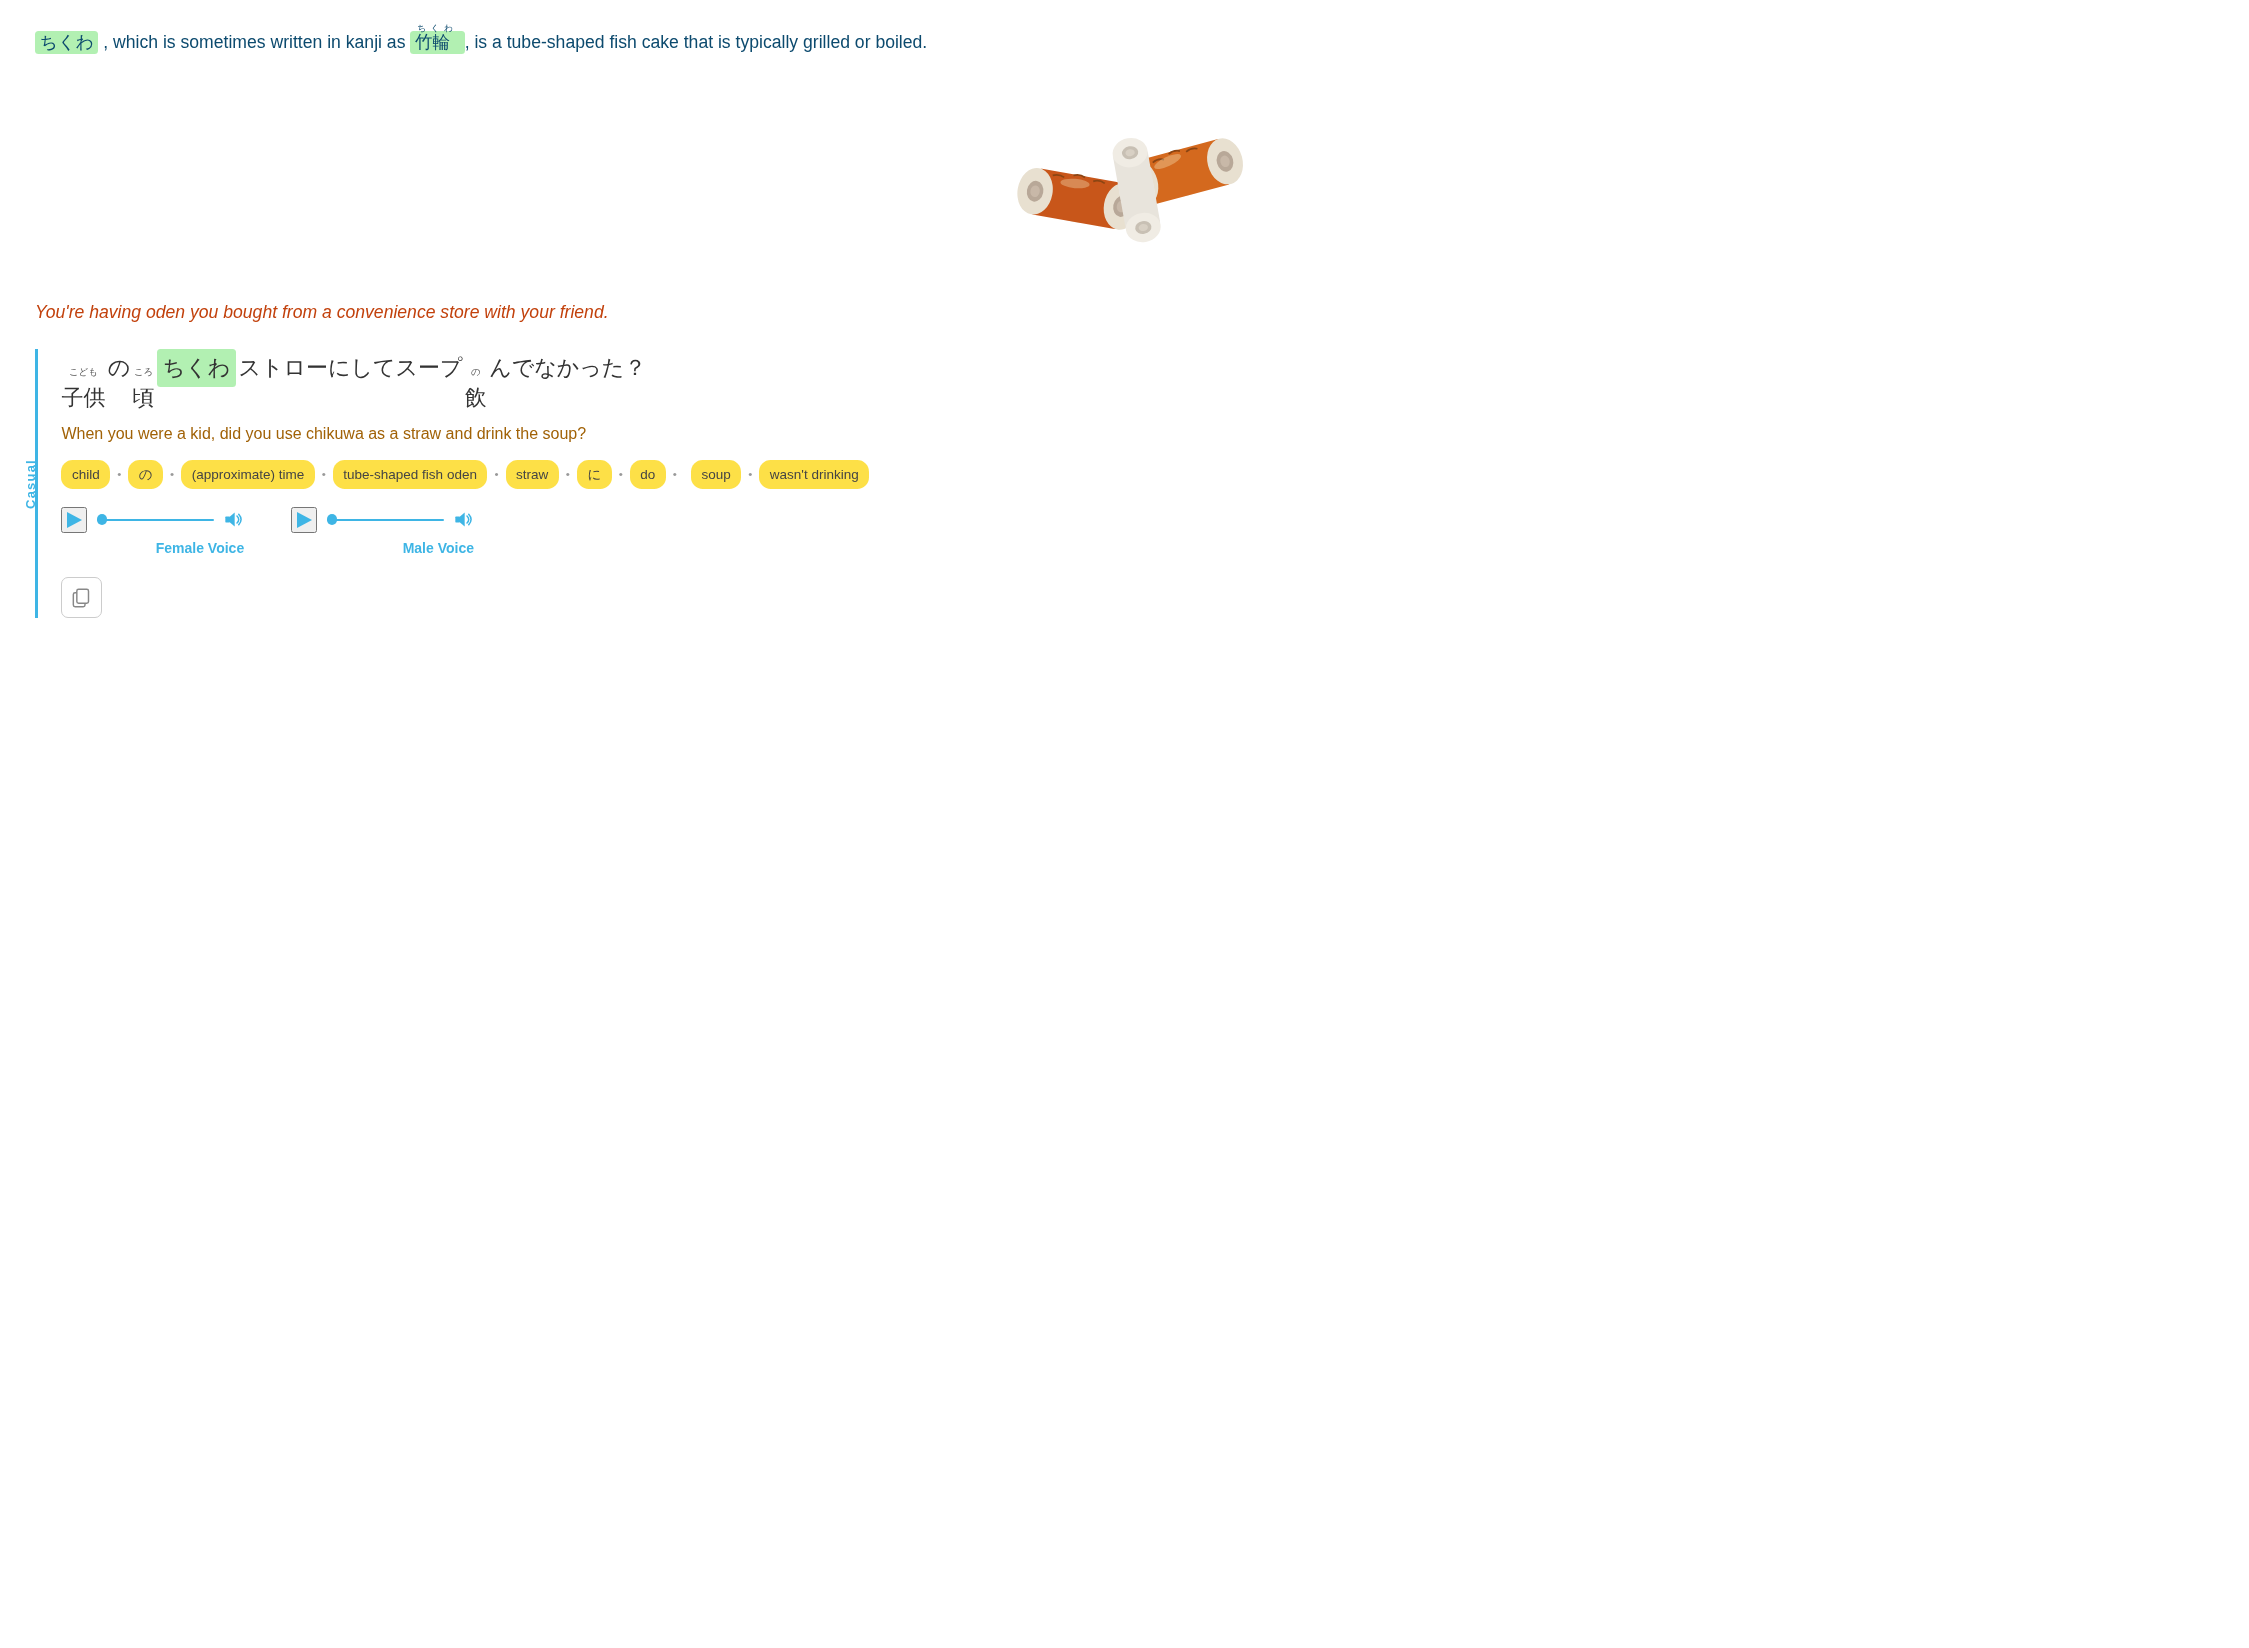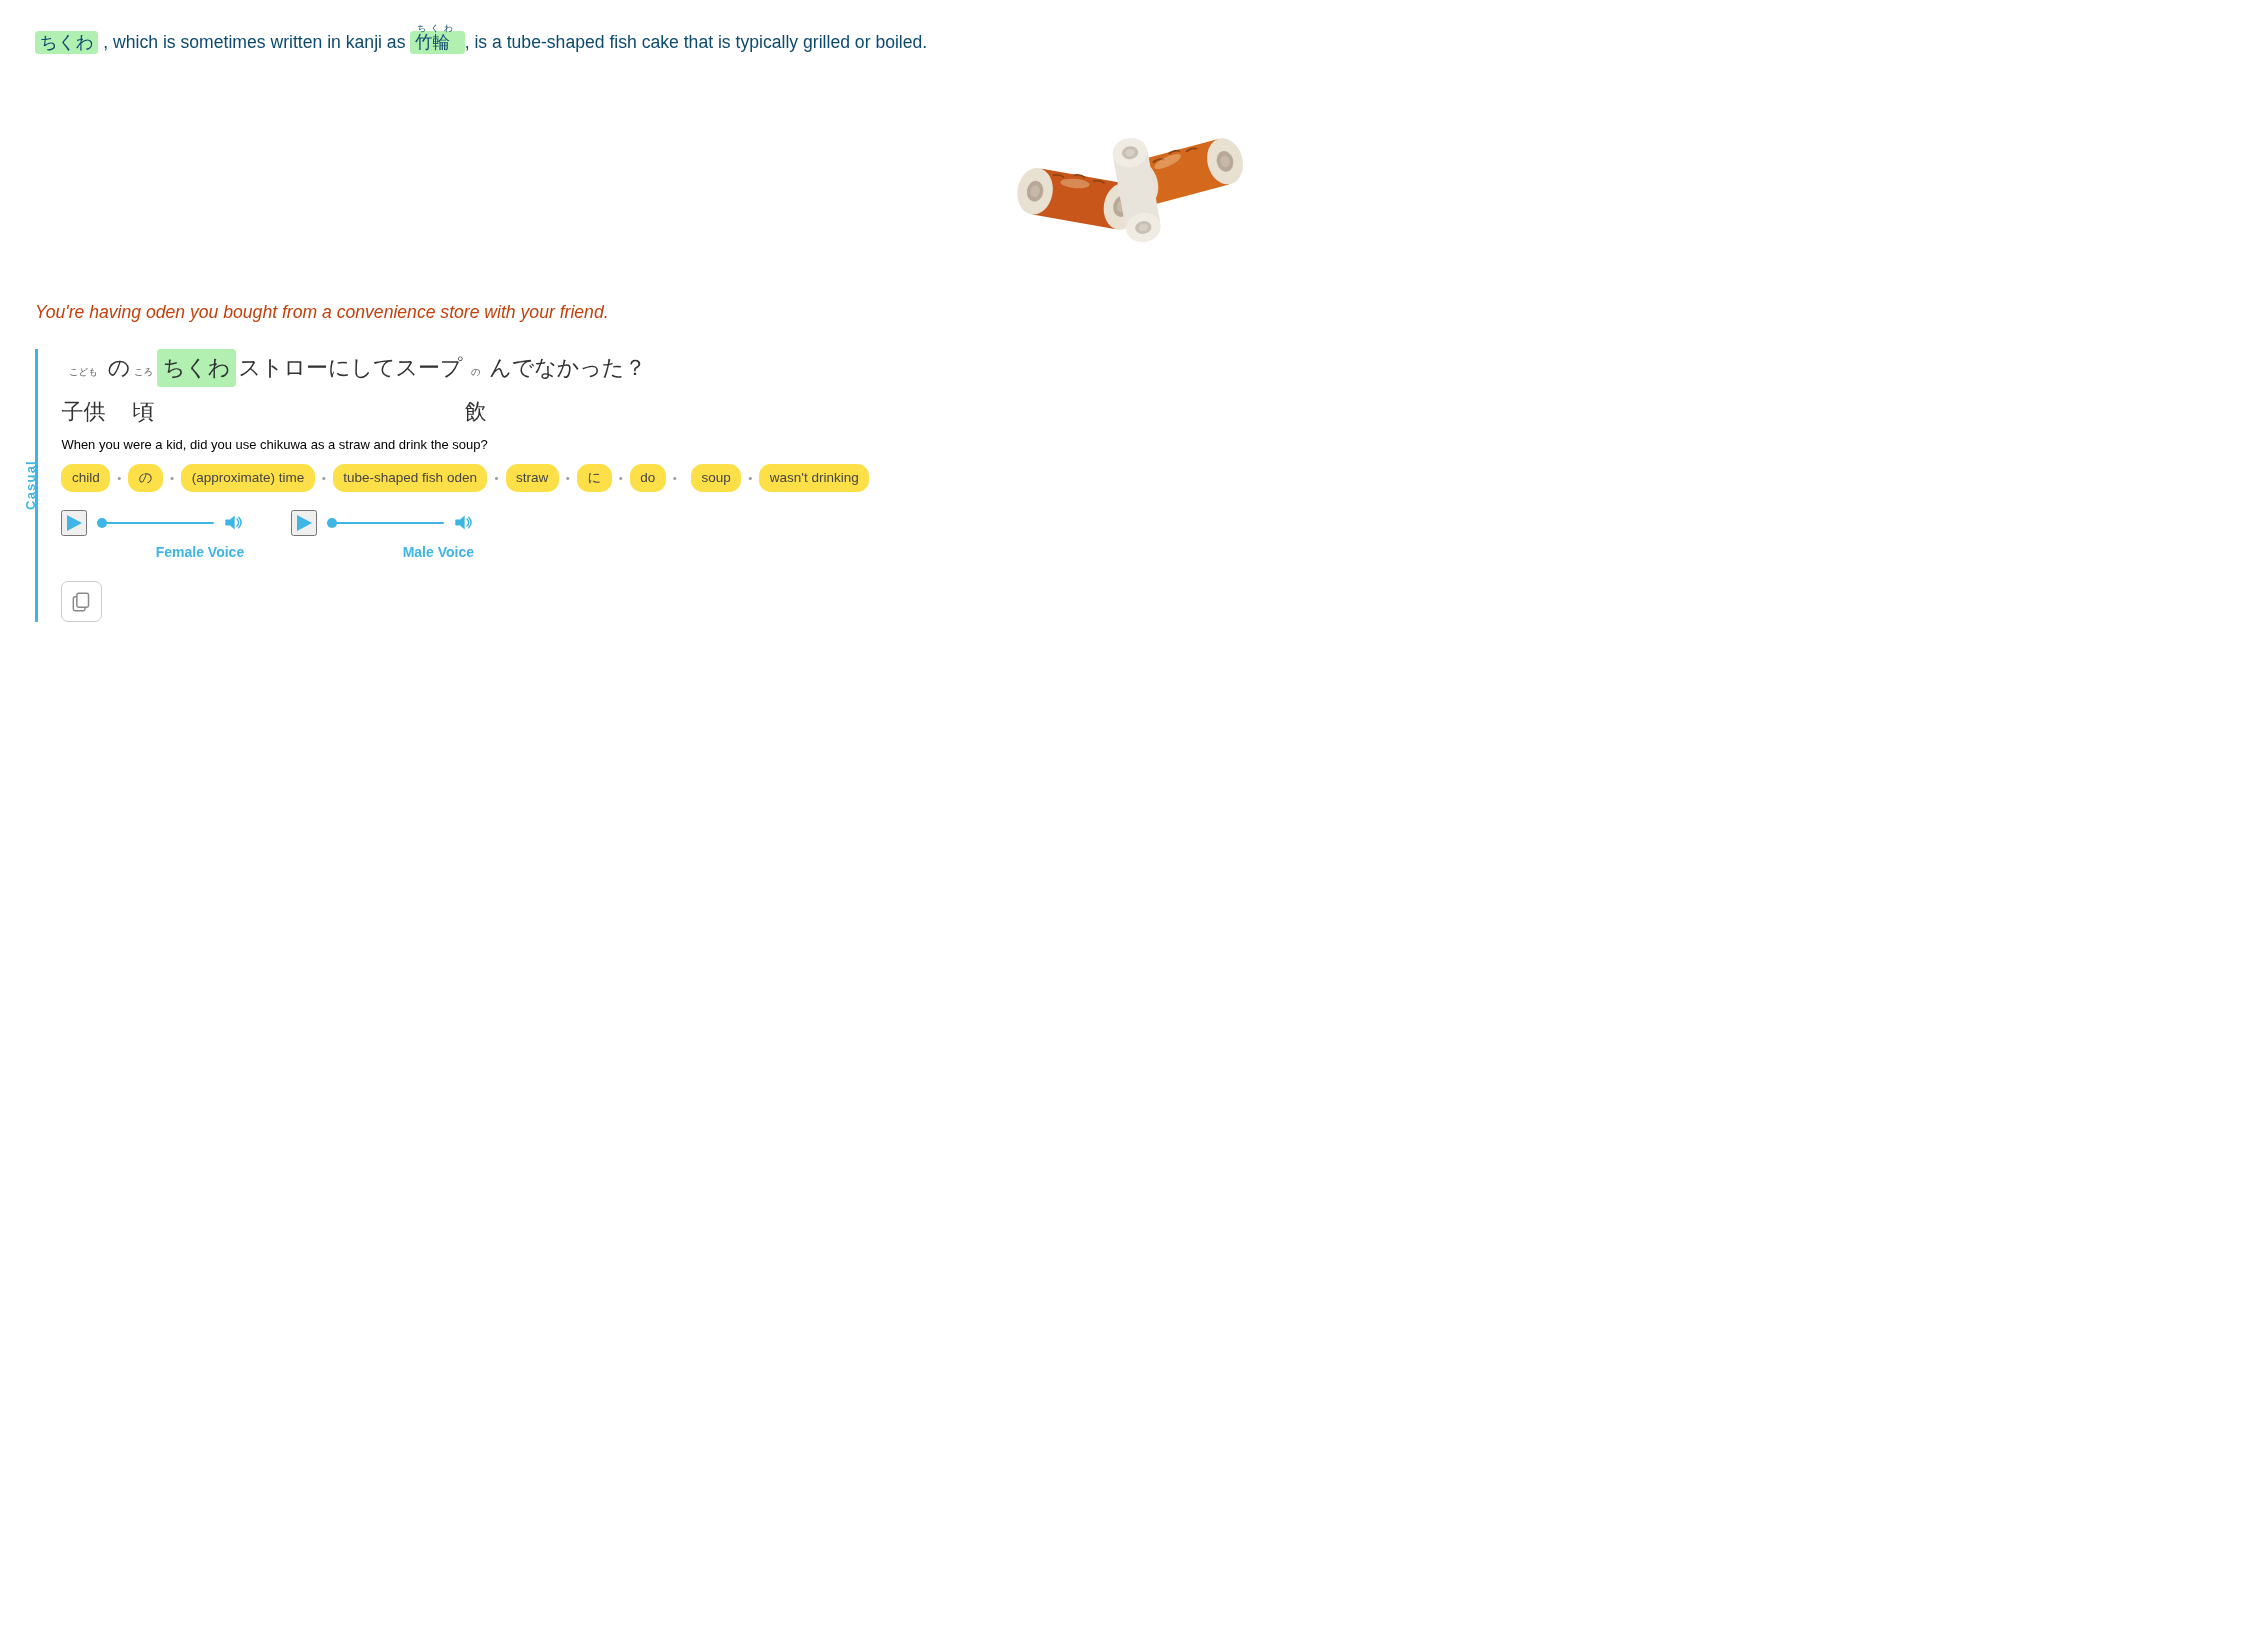--- a/index.html
+++ b/index.html
@@ -81,39 +81,39 @@
     .ruby-wrapper {
       display: inline-flex;
       flex-direction: column;
       align-items: center;
     }
 
     .ruby-text {
       font-size: 9.4px;
       color: #555;
       line-height: 1;
-      margin-bottom: 17px;
+      margin-bottom: 3px;
     }
 
     .kanji-text {
       font-size: 22px;
     }
 
     .highlight-blue {
       background-color: #b2f0b2;
       border-radius: 3.5px;
       padding: 1.2px 5.9px;
       font-weight: 500;
       color: #333;
     }
 
     .english-translation {
-      font-size: 13px;
-      color: #000000;
-      margin-bottom: 8px;
+      font-size: 16px;
+      color: #a16207;
+      margin-bottom: 14px;
     }
 
     .word-tags {
       display: flex;
       flex-wrap: wrap;
       gap: 7px;
       align-items: center;
       margin-bottom: 17.6px;
     }
 

